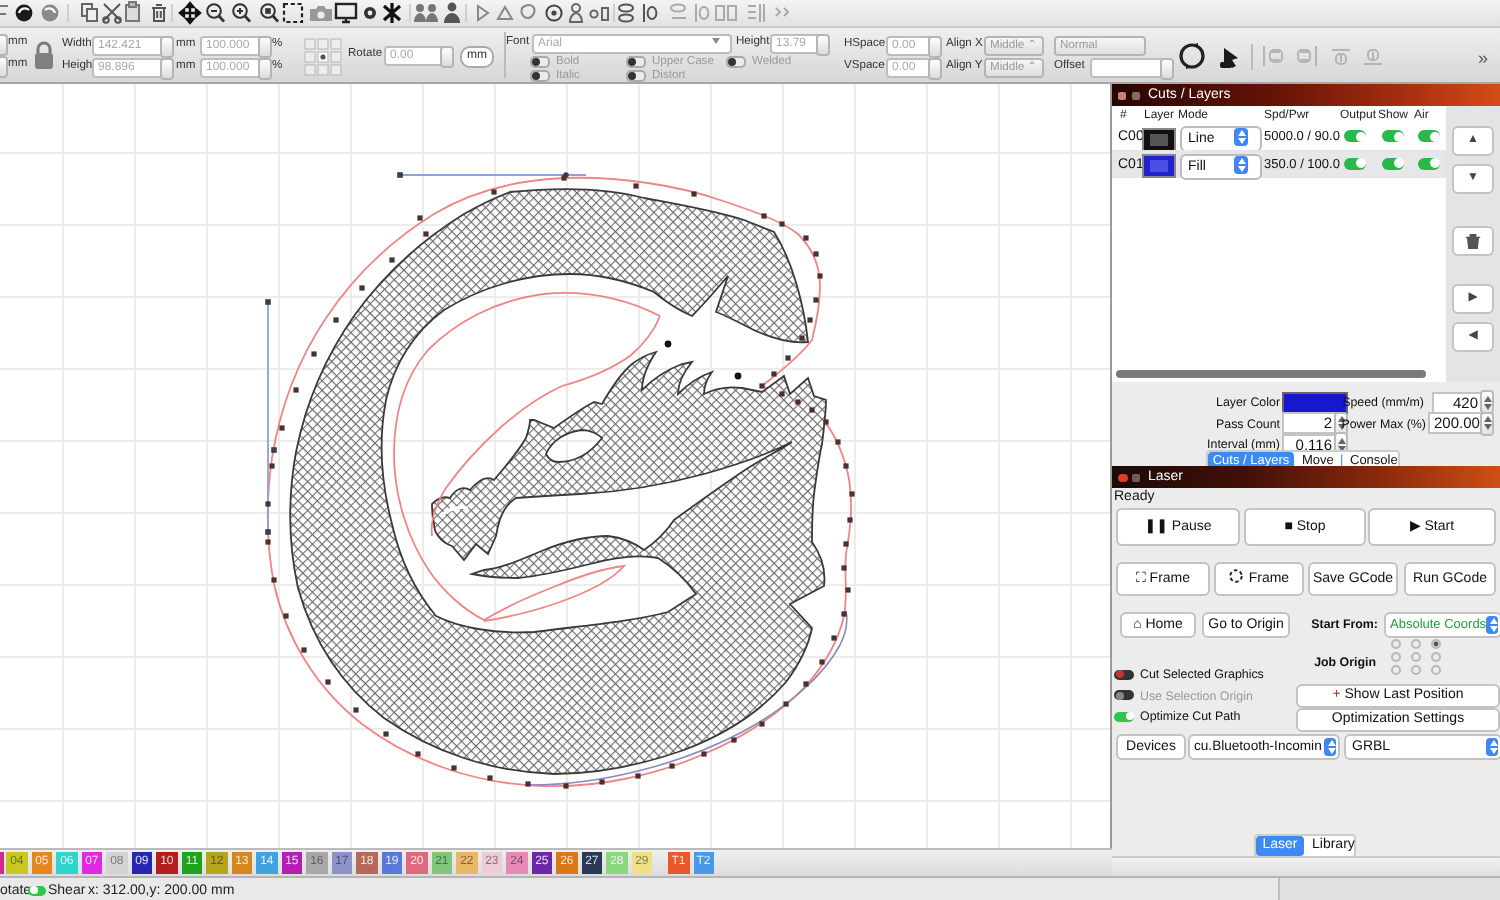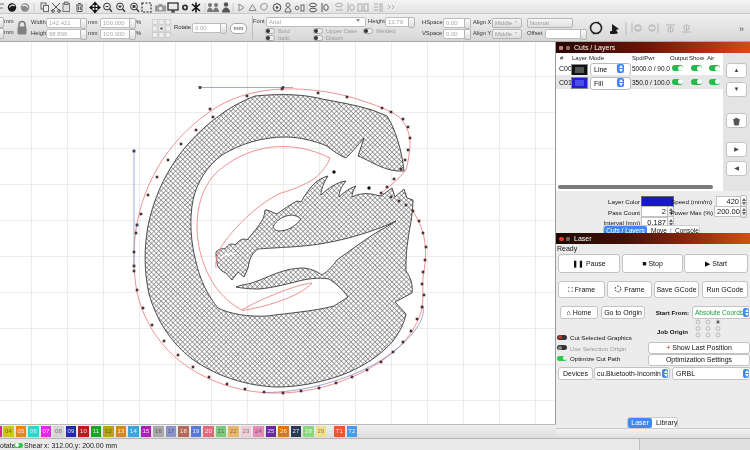--- a/index.html
+++ b/index.html
@@ -451,21 +451,21 @@
     <div class="lab" style="right:38px;top:156px;font-size:6.2px;color:#111">Speed (mm/m)</div>
     <div class="wfld" style="left:160px;top:153.5px;width:20px;height:9px;line-height:9px">420</div>
     <div class="sspin" style="left:184px;top:153px"></div>
     <div class="lab" style="right:110px;top:166.5px;font-size:6.2px;color:#111">Pass Count</div>
     <div class="wfld" style="left:85px;top:164px;width:22px;height:9px;line-height:9px">2</div>
     <div class="sspin" style="left:111px;top:163.5px"></div>
     <div class="lab" style="right:37px;top:166.5px;font-size:6.2px;color:#111">Power Max (%)</div>
     <div class="wfld" style="left:158px;top:164px;width:22px;height:9px;line-height:9px">200.00</div>
     <div class="sspin" style="left:184px;top:163.5px"></div>
     <div class="lab" style="right:110px;top:177px;font-size:6.2px;color:#111">Interval (mm)</div>
-    <div class="wfld" style="left:85px;top:174.5px;width:22px;height:9px;line-height:9px">0.187</div>
+    <div class="wfld" style="left:85px;top:174.5px;width:22px;height:9px;line-height:9px">0.116</div>
     <div class="sspin" style="left:111px;top:174px"></div>
 
     <div class="abs" style="left:47px;top:182.5px;width:95px;height:8.5px;background:#fff;border:1px solid #ccc;border-radius:2px;font-size:6.5px;line-height:9px;color:#111">
       <span style="position:absolute;left:0;top:0;width:43px;height:9px;background:#3d8bf2;border-radius:2px;color:#fff;text-align:center">Cuts / Layers</span>
       <span style="position:absolute;left:47px">Move</span>
         <span style="position:absolute;left:66px;color:#3d8bf2">|</span>
         <span style="position:absolute;left:71px">Console</span>
     </div>
 
     <div class="hdr" style="top:191px;background:linear-gradient(90deg,#1a0a06,#431007 35%,#8c2a0c 70%,#cf5016)">

